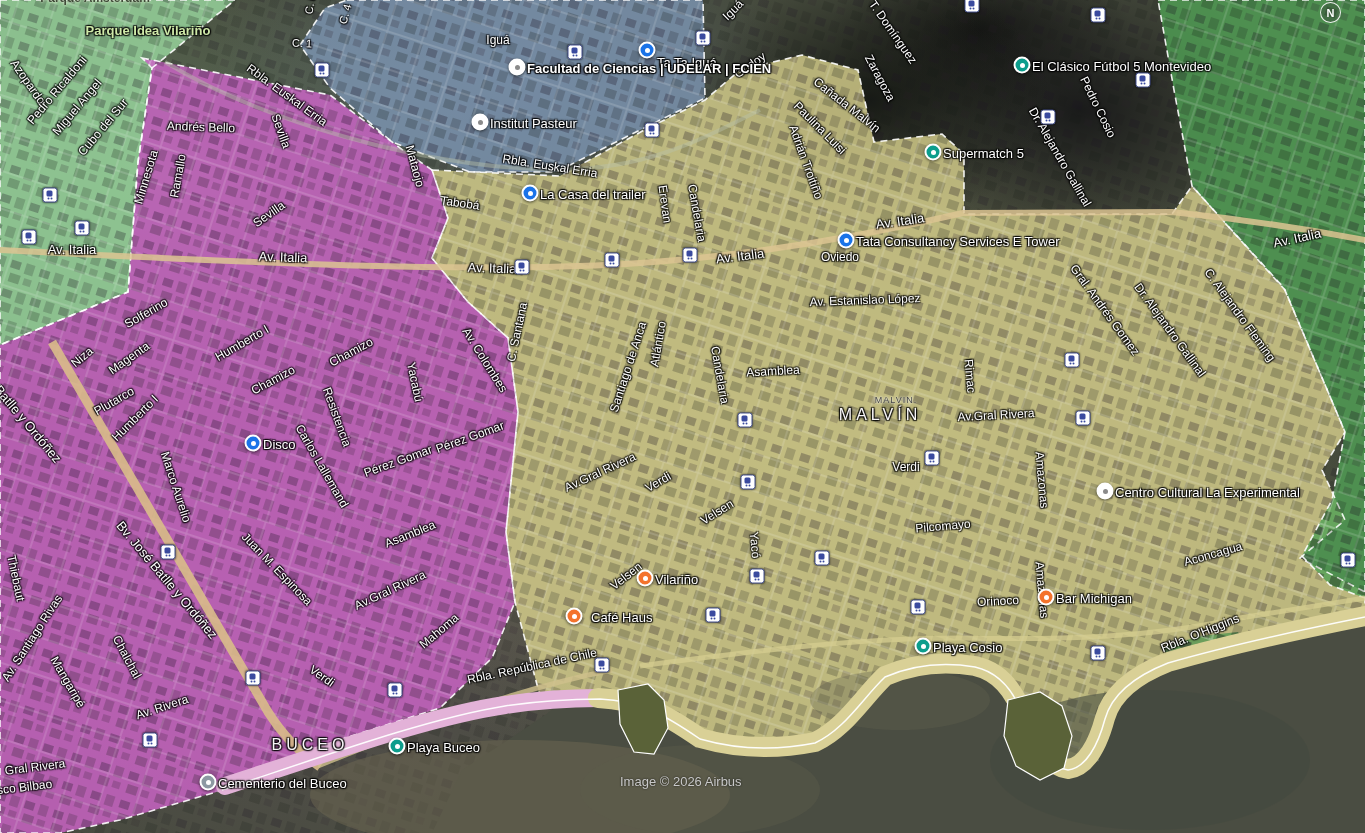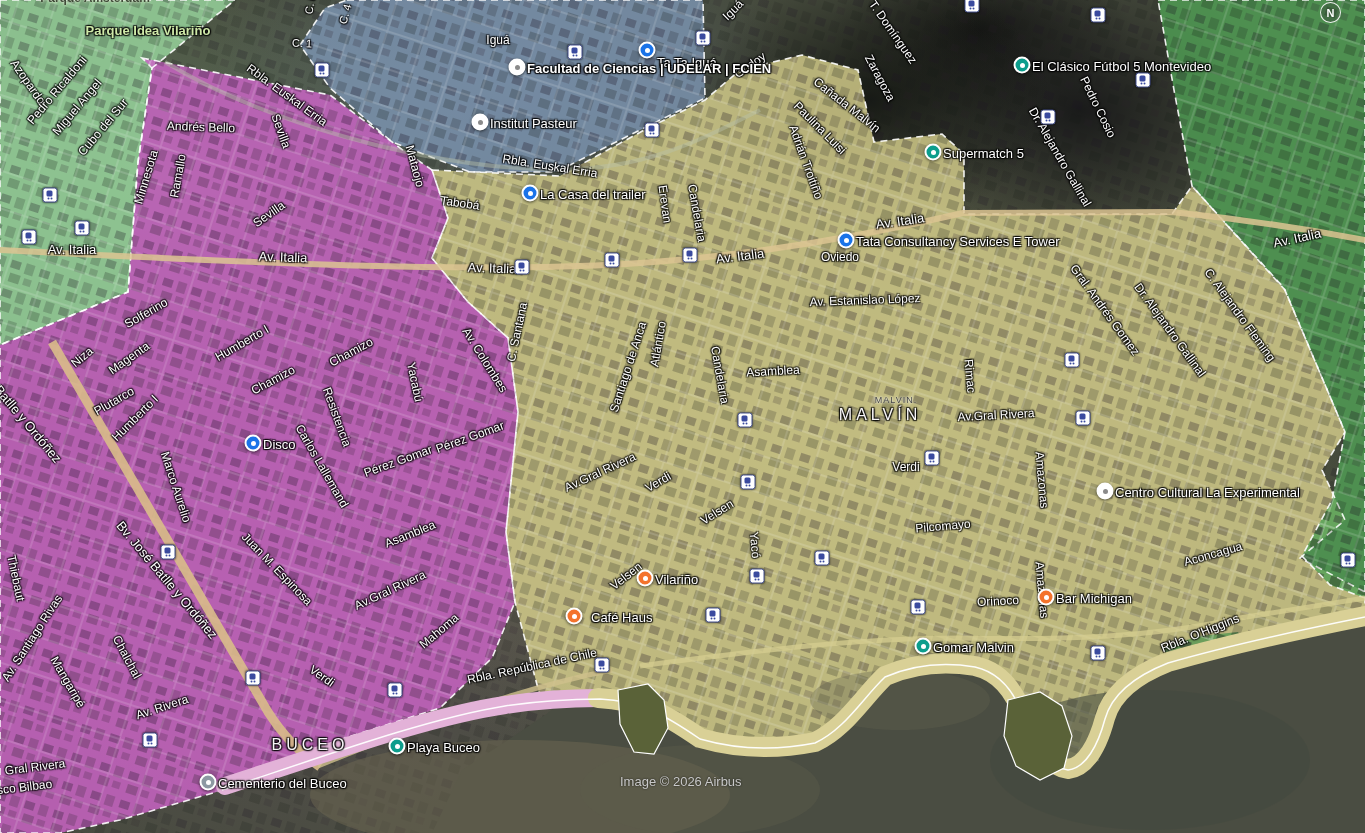--- a/index.html
+++ b/index.html
@@ -246,21 +246,21 @@
         <i style="background: rgb(255, 255, 255);"></i>
       </div>
       <div class="poiL" style="left: 655px; top: 579px;">Vilariño</div>
       <div class="pin" style="left: 1046px; top: 597px; background: rgb(244, 115, 44);">
         <i style="background: rgb(255, 255, 255);"></i>
       </div>
       <div class="poiL" style="left: 1056px; top: 598px;">Bar Michigan</div>
       <div class="pin" style="left: 923px; top: 646px; background: rgb(12, 157, 140);">
         <i style="background: rgb(255, 255, 255);"></i>
       </div>
-      <div class="poiL" style="left: 933px; top: 647px;">Gomar Malvin</div>
+      <div class="poiL" style="left: 933px; top: 647px;">Playa Cosio</div>
       <div class="pin" style="left: 397px; top: 746px; background: rgb(12, 157, 140);">
         <i style="background: rgb(255, 255, 255);"></i>
       </div>
       <div class="poiL" style="left: 407px; top: 747px;">Playa Buceo</div>
       <div class="pin" style="left: 208px; top: 782px; background: rgb(141, 153, 163);">
         <i style="background: rgb(255, 255, 255);"></i>
       </div>
       <div class="poiL" style="left: 218px; top: 783px;">Cementerio del Buceo</div>
       <div class="pin" style="left: 1105px; top: 491px; background: rgb(255, 255, 255);">
         <i style="background: rgb(138, 138, 138);"></i>

